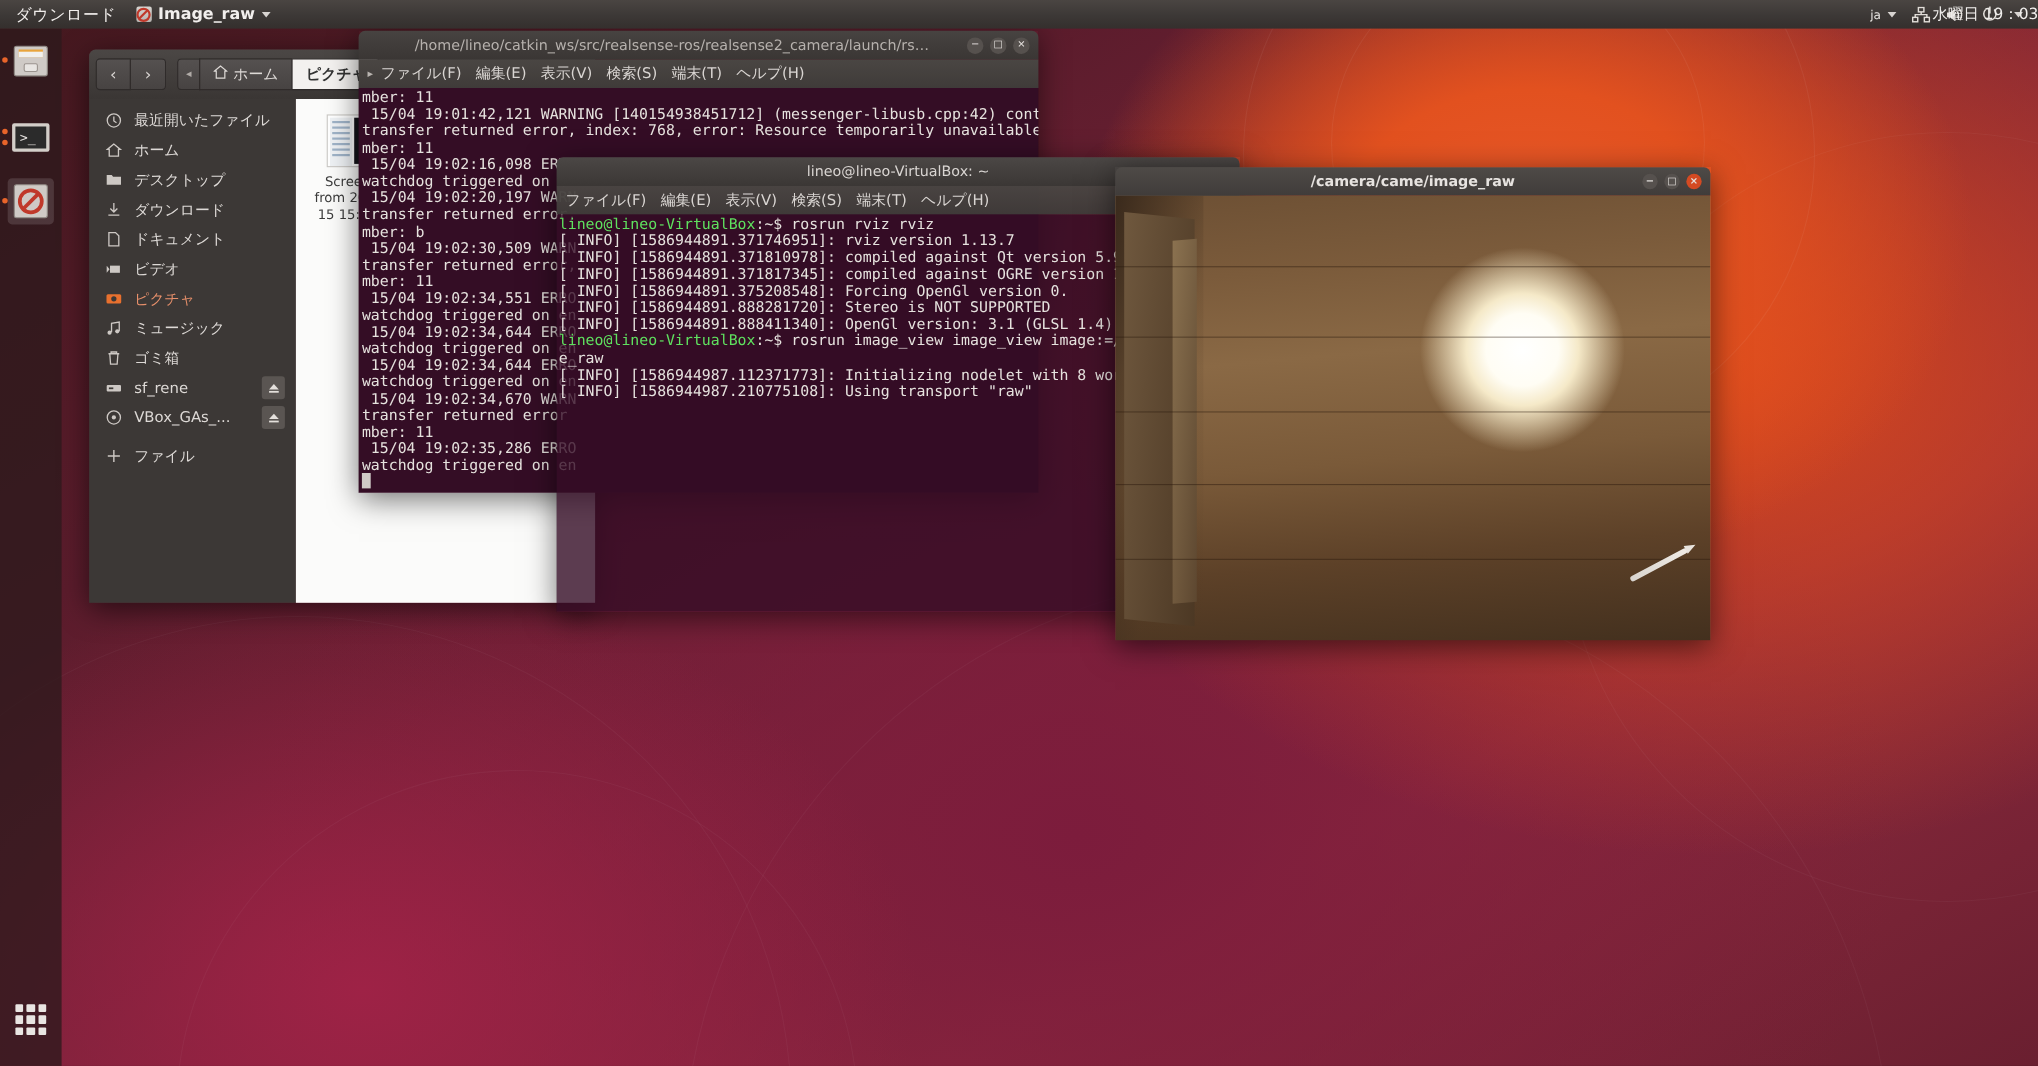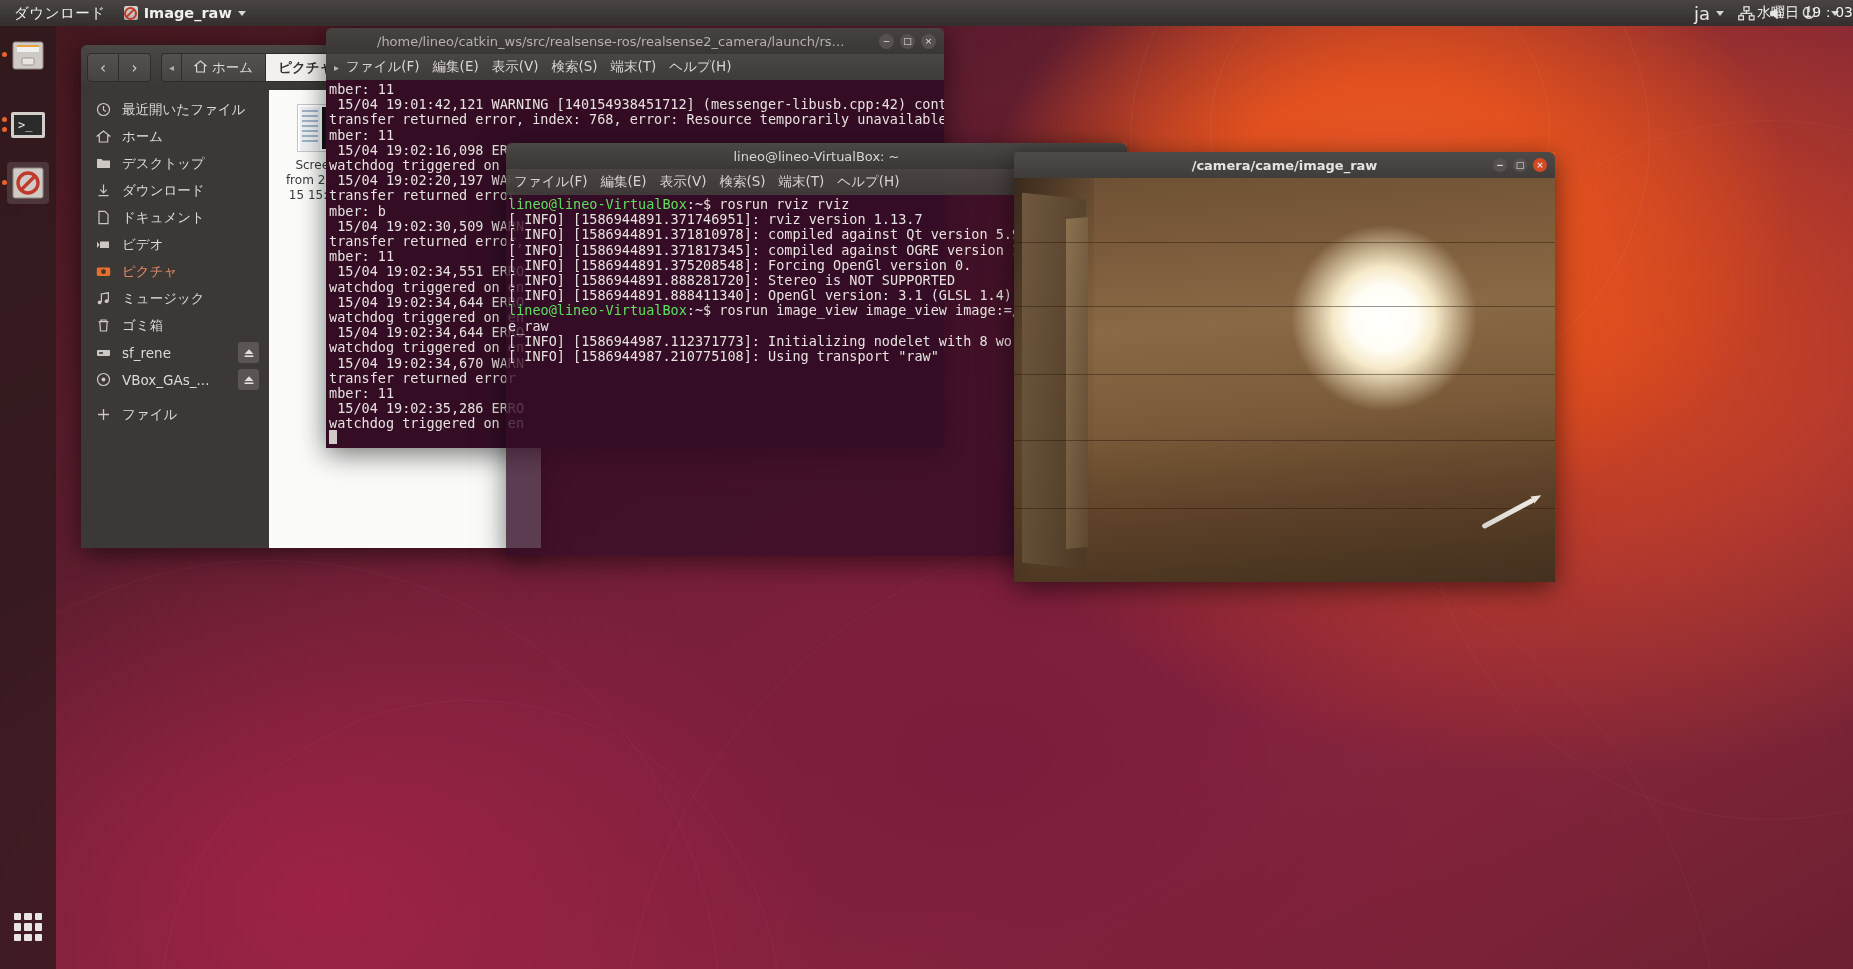--- a/index.html
+++ b/index.html
@@ -45,21 +45,21 @@
     content:""; width:9px;height:9px;border-radius:50%;
     border:2px solid #c0392b; position:relative;
   }
   #topbar .appicon::before{
     content:""; position:absolute; width:11px;height:2px;background:#c0392b;
     transform:rotate(-45deg);
   }
   .caret { width:0;height:0;border-left:4.5px solid transparent;border-right:4.5px solid transparent;border-top:5px solid #d8d4d1; display:inline-block;}
   #clock { position:absolute; left:0; right:0; text-align:right; font-size:14px; color:#f0eeec; pointer-events:none;}
   #tray { margin-left:auto; display:flex; align-items:center; gap:14px; padding-right:14px; }
-  #tray .lang { font-size:18px; color:#e8e5e2; display:flex; align-items:center; gap:6px;}
+  #tray .lang { font-size:11px; color:#e8e5e2; display:flex; align-items:center; gap:6px;}
   #tray .lang b{font-weight:normal;}
   #tray svg { display:block; }
 
   
   #dock {
     position:absolute; left:0; top:26px; width:56px; height:943px;
     background:rgba(45,25,28,0.78); z-index:400;
   }
   .dockitem { position:absolute; left:7px; width:42px; height:42px; border-radius:4px; }
   .dockitem.active { background:rgba(255,255,255,0.13); }

